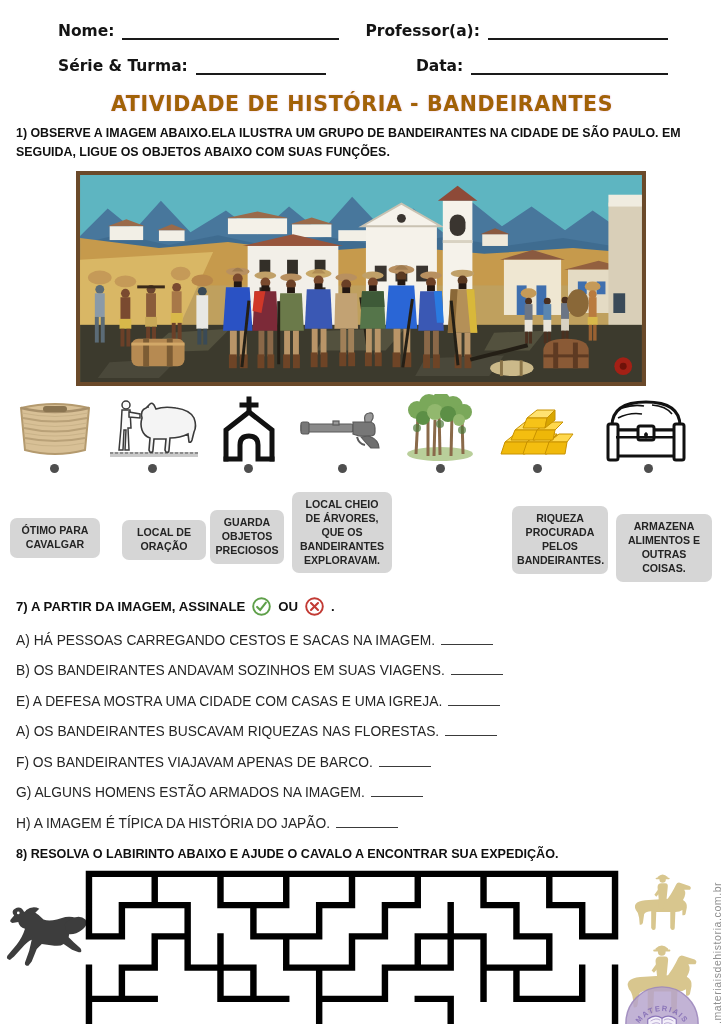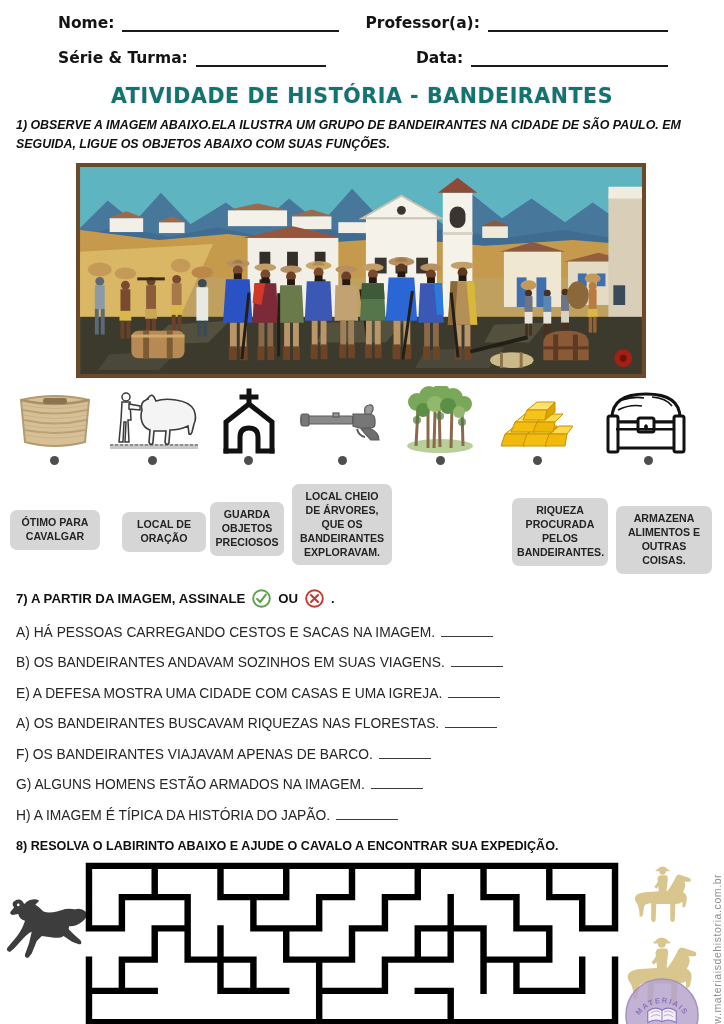--- a/index.html
+++ b/index.html
@@ -1,33 +1,33 @@
 <!DOCTYPE html>
 <html><head>
 <meta charset="utf-8">
 <style>
   html,body{margin:0;padding:0;}
   body{
     width:724px;height:1024px;background:#ffffff;position:relative;overflow:hidden;
     font-family:"Liberation Sans", sans-serif;color:#1d1d1d;
   }
   
-  .hdr{padding:14px 56px 0 58px;}
+  .hdr{padding:14px 56px 0 58px;margin-top:8px;}
   .hdr-row{display:flex;align-items:flex-end;margin-bottom:17px;}
   .hdr-label{font-weight:700;font-size:15.5px;color:#141414;white-space:nowrap;font-family:"DejaVu Sans", sans-serif;}
   .hline{border-bottom:2px solid #1a1a1a;height:14px;margin-left:8px;}
   .w1{width:224px;} .w2{width:186px;} .w3{width:160px;} .w4{width:242px;}
   .sp{width:26px;flex:none;}
   .title{
     text-align:center;font-size:20.5px;font-weight:800;letter-spacing:0.6px;
-    color:#0f766e;margin:2px 0 8px 0;font-family:"DejaVu Sans", sans-serif;
+    color:#a16207;margin:2px 0 8px 0;font-family:"DejaVu Sans", sans-serif;
     text-shadow:0 0 2px rgba(211,105,196,0.45);
   }
   
-  .qtext{margin:0 16px;font-size:12.4px;font-weight:700;line-height:1.55;color:#101010;font-style:italic;}
+  .qtext{margin:0 16px;font-size:12.4px;font-weight:700;line-height:1.55;color:#101010;}
   
   .painting{width:562px;margin:9px 0 0 76px;border:4px solid #6b4a2a;box-shadow:0 0 0 1px #9a7a50 inset;line-height:0;}
   
   .objects{position:relative;height:88px;margin-top:6px;}
   .obj{position:absolute;line-height:0;}
   .dot{position:absolute;top:72px;width:9px;height:9px;border-radius:50%;background:#4e4e4e;}
   
   .boxes{position:relative;height:94px;margin-top:12px;}
   .fbox{
     position:absolute;background:#d6d6d6;border-radius:7px;padding:6px 5px;

